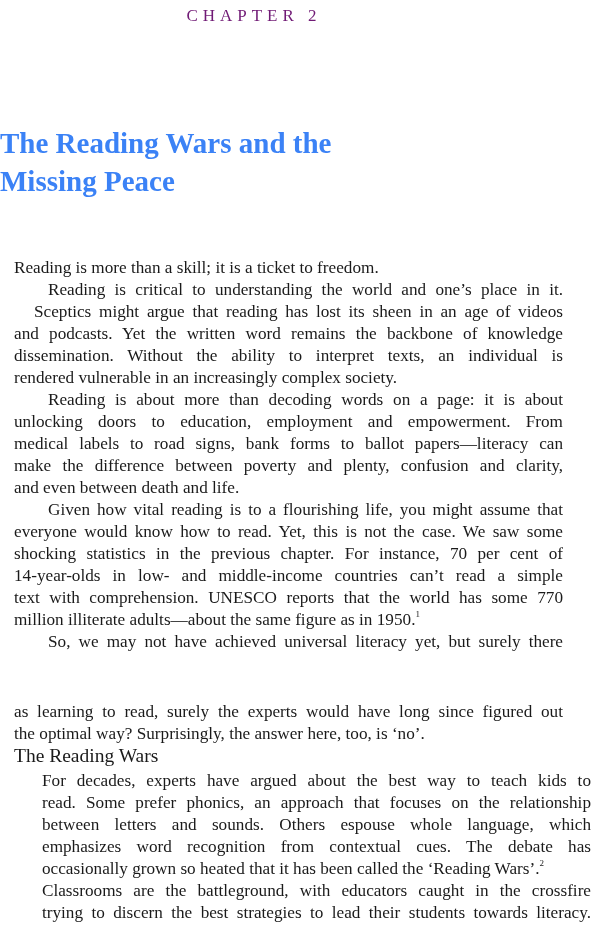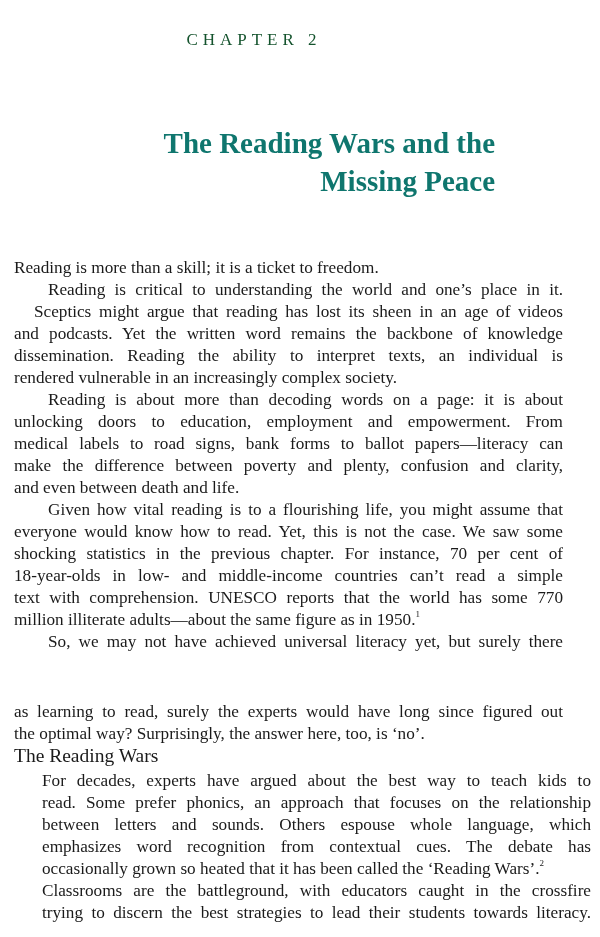--- a/index.html
+++ b/index.html
@@ -1,21 +1,21 @@
 <!DOCTYPE html>
 <html><head>
 <meta charset="utf-8">
 <style>
   html, body { margin:0; padding:0; background:#ffffff; }
   body { width:600px; height:937px; position:relative; overflow:hidden;
          font-family:"Liberation Serif","DejaVu Serif",serif; color:#1a1a1a; }
   .chapter { position:absolute; top:6px; left:0; width:508px; text-align:center;
-             font-size:17px; letter-spacing:5px; color:#14532d;margin-top:24px; }
-  .title { position:absolute; top:124px; left:0; width:495px; text-align:right;
-           font-size:29px; font-weight:bold; line-height:38px; color:#0f766e; }
+             font-size:17px; letter-spacing:5px; color:#701a75; }
+  .title { position:absolute; top:124px; left:0; width:495px; text-align:left;
+           font-size:29px; font-weight:bold; line-height:38px; color:#3b82f6; }
   .title div { white-space:nowrap; }
   .body { position:absolute; left:14px; width:549px; font-size:17.2px; line-height:22px; }
   .p { margin:0; text-align:justify; text-align-last:left; }
   .ln { display:block; white-space:nowrap; text-align:justify; text-align-last:justify; height:22px; }
   .ln.last { text-align-last:left; }
   .indent { padding-left:34px; }
   .heading { position:absolute; left:14px; top:745px; font-size:19.5px; font-weight:normal; color:#1a1a1a; }
   sup { font-size:9px; vertical-align:top; line-height:0; position:relative; top:5px; }
 </style>
 </head>
@@ -31,37 +31,37 @@
 <div class="body" style="top:257px;">
 
   <div class="p">
     <span class="ln last">Reading is more than a skill; it is a ticket to freedom.</span>
   </div>
 
   <div class="p">
     <span class="ln indent" style="white-space: normal; overflow: hidden;">Reading is critical to understanding the world and one’s place in it.</span>
     <span class="ln" style="white-space: normal; overflow: hidden; margin-left: 20px;">Sceptics might argue that reading has lost its sheen in an age of videos</span>
     <span class="ln" style="white-space: normal; overflow: hidden;">and podcasts. Yet the written word remains the backbone of knowledge</span>
-    <span class="ln" style="white-space: normal; overflow: hidden;">dissemination. Reading the ability to interpret texts, an individual is</span>
+    <span class="ln" style="white-space: normal; overflow: hidden;">dissemination. Without the ability to interpret texts, an individual is</span>
     <span class="ln last">rendered vulnerable in an increasingly complex society.</span>
   </div>
 
   <div class="p">
     <span class="ln indent" style="white-space: normal; overflow: hidden;">Reading is about more than decoding words on a page: it is about</span>
     <span class="ln" style="white-space: normal; overflow: hidden;">unlocking doors to education, employment and empowerment. From</span>
     <span class="ln" style="white-space: normal; overflow: hidden;">medical labels to road signs, bank forms to ballot papers—literacy can</span>
     <span class="ln" style="white-space: normal; overflow: hidden;">make the difference between poverty and plenty, confusion and clarity,</span>
     <span class="ln last">and even between death and life.</span>
   </div>
 
   <div class="p">
     <span class="ln indent" style="white-space: normal; overflow: hidden;">Given how vital reading is to a flourishing life, you might assume that</span>
     <span class="ln" style="white-space: normal; overflow: hidden;">everyone would know how to read. Yet, this is not the case. We saw some</span>
     <span class="ln" style="white-space: normal; overflow: hidden;">shocking statistics in the previous chapter. For instance, 70 per cent of</span>
-    <span class="ln" style="white-space: normal; overflow: hidden;">18-year-olds in low- and middle-income countries can’t read a simple</span>
+    <span class="ln" style="white-space: normal; overflow: hidden;">14-year-olds in low- and middle-income countries can’t read a simple</span>
     <span class="ln" style="white-space: normal; overflow: hidden;">text with comprehension. UNESCO reports that the world has some 770</span>
     <span class="ln last"><span>million illiterate adults—about the same figure as in 1950.</span><sup>1</sup></span>
   </div>
 
   <div class="p">
     <span class="ln indent" style="white-space: normal; overflow: hidden;">So, we may not have achieved universal literacy yet, but surely there</span>
     <span class="ln" style="white-space: normal; overflow: hidden; margin-top: 48px;">as learning to read, surely the experts would have long since figured out</span>
     <span class="ln last">the optimal way? Surprisingly, the answer here, too, is ‘no’.</span>
   </div>
 </div>

